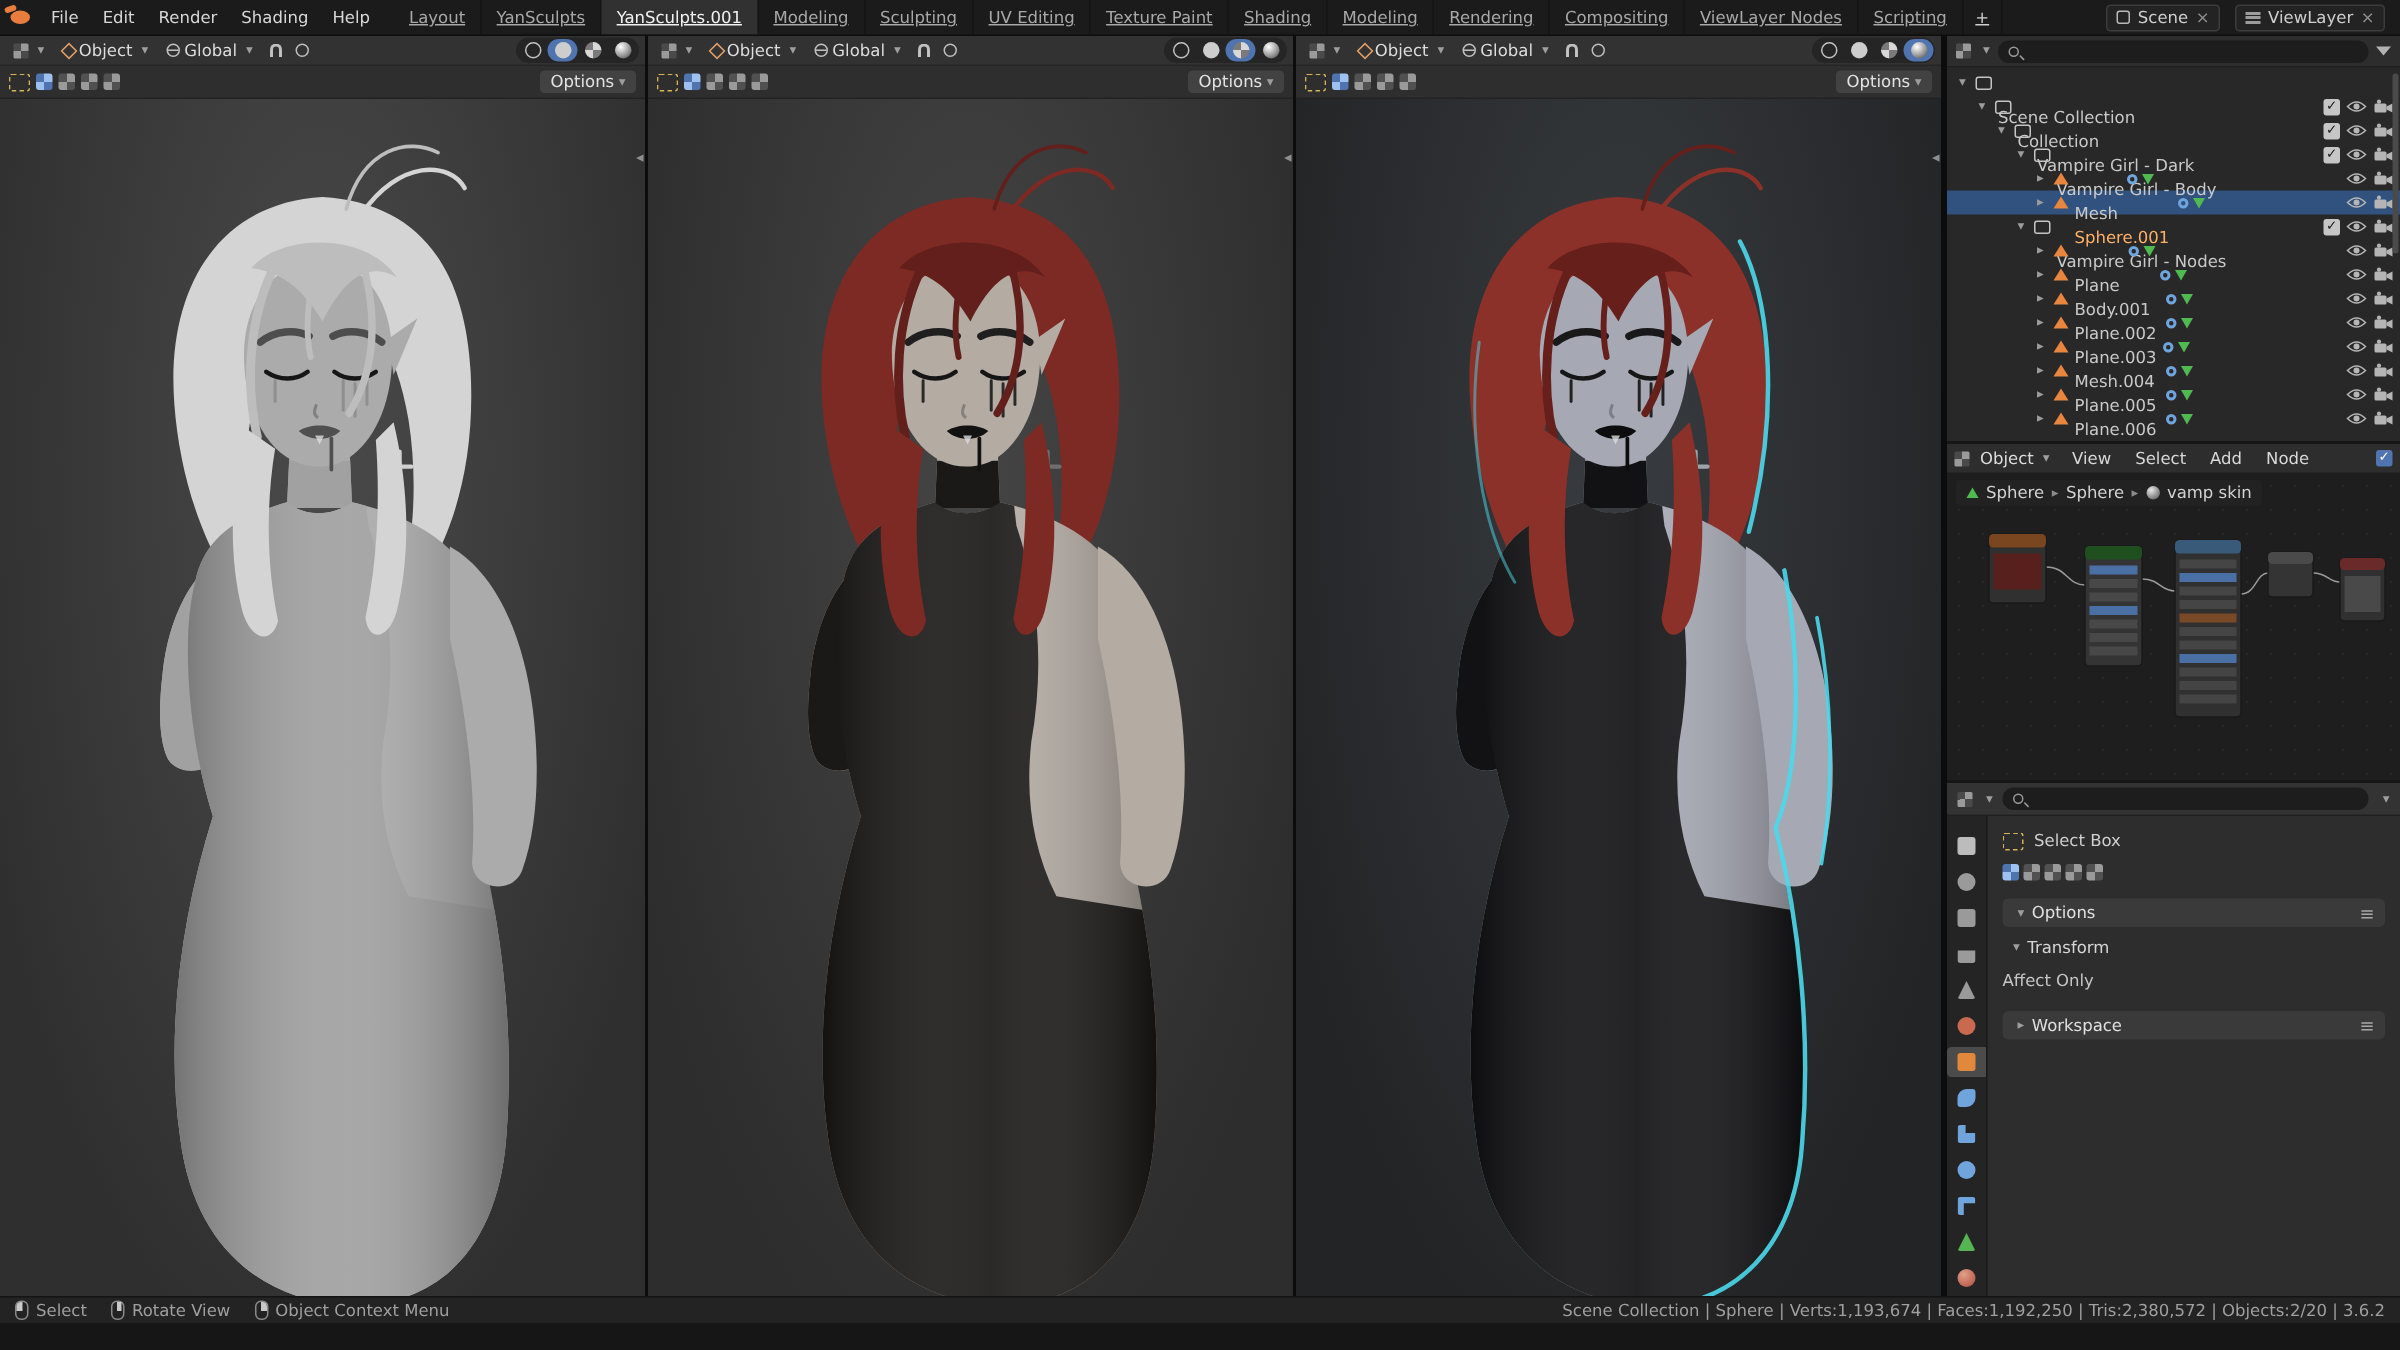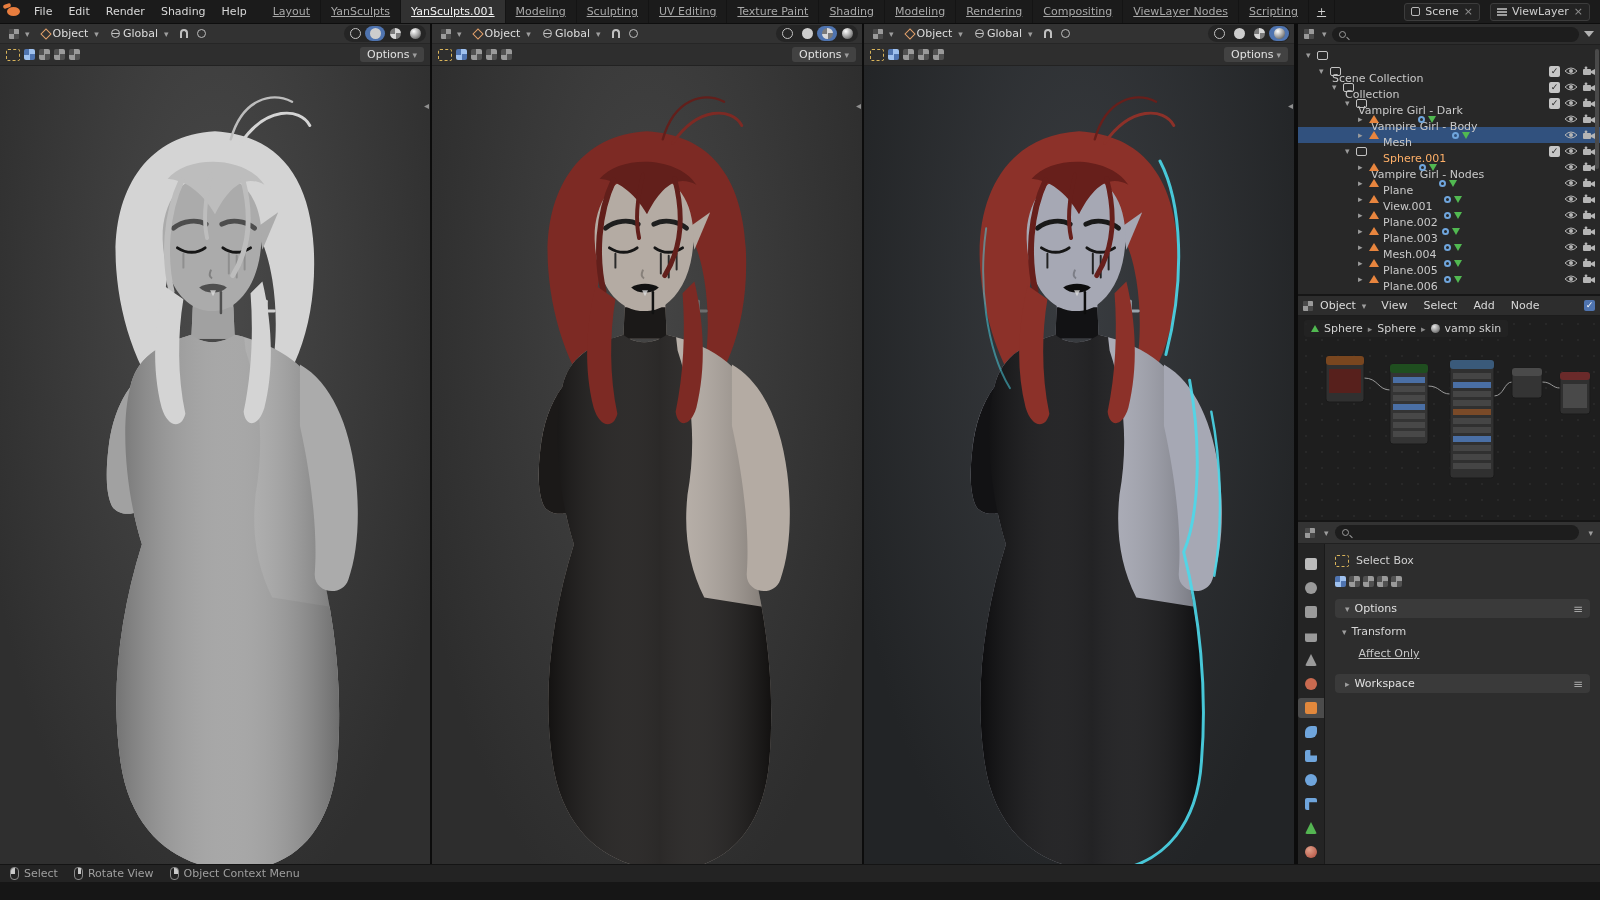--- a/index.html
+++ b/index.html
@@ -114,21 +114,21 @@
   .pi-constraints { background:#6fa5dc; clip-path:polygon(0 0,100% 0,100% 35%,35% 35%,35% 100%,0 100%); }
   .pi-object-data { background:#54b552; clip-path:polygon(50% 0,100% 100%,0 100%); }
   .pi-material { background:radial-gradient(circle at 35% 30%, #e0a08a, #b04a3a); border-radius:50%; }
   .prop-content { flex:1; padding:10px 10px 0 10px; }
   .tool-title-row { display:flex; align-items:center; gap:7px; margin-bottom:9px; }
   .toggles-row { display:flex; align-items:center; gap:3px; margin-bottom:12px; }
   .section-hdr { height:19px; background:#3a3a3a; border-radius:4px; display:flex; align-items:center; gap:5px; padding:0 7px; color:#e0e0e0; margin-bottom:7px; }
   .section-hdr .burger { margin-left:auto; color:#a5a5a5; font-size:12px; }
   .sub-hdr { display:flex; align-items:center; gap:5px; padding:0 4px; color:#d6d6d6; margin-bottom:8px; }
   .affect-grid { display:grid; grid-template-columns:108px 1fr; column-gap:9px; row-gap:5px; margin-bottom:14px; }
-  .affect-label { text-align:center; color:#c6c6c6; padding-top:1px;text-decoration:underline; }
+  .affect-label { text-align:left; color:#c6c6c6; padding-top:1px; }
   .cb-col { display:flex; flex-direction:column; gap:5px; grid-row:span 3; }
   .cb-row { display:flex; align-items:center; gap:6px; }
   .cb-box { width:11px; height:11px; background:#545454; border:1px solid #404040; border-radius:2px; }
   .cb-label { color:#c6c6c6; }
 
   
   .statusbar { position:absolute; left:0; right:0; bottom:18px; height:18px; background:#232323; border-top:1px solid #141414; display:flex; align-items:center; padding:0 10px; color:#9f9f9f; }
   .bottom-strip { position:absolute; left:0; right:0; bottom:0; height:18px; background:#161616; }
   .hints { display:flex; align-items:center; gap:16px; }
   .hint { display:flex; align-items:center; gap:5px; }
@@ -610,21 +610,21 @@
                   <path d="M9,5 L13,3 L13,9 L9,7 Z" fill="#b5b5b5"></path>
                   <circle cx="4" cy="1.8" r="1.4" fill="#b5b5b5"></circle>
                 </svg>
       </span>
     </span>
   </div>
           <div class="ol-row">
     <span class="indent" style="width: 52px;"></span>
     <span class="disclosure">▸</span>
     <span class="ol-icon ic-mesh-object"></span>
-    <span class="ol-label">View.001</span>
+    <span class="ol-label">Body.001</span>
     <span class="ol-extras">
       <span class="x-wrench"></span>
       <span class="x-tri"></span>
     </span>
     <span class="ol-right">
 
       <span class="eye">
         <svg width="14" height="10" viewBox="0 0 14 10">
                   <path d="M1,5 Q7,-1 13,5 Q7,11 1,5 Z" fill="none" stroke="#b5b5b5"></path>
                   <circle cx="7" cy="5" r="2" fill="#b5b5b5"></circle>
@@ -959,15 +959,16 @@
   </span>
         <span class="hint">
     <span class="mouse m-middle"></span>
     <span class="hint-label">Rotate View</span>
   </span>
         <span class="hint">
     <span class="mouse m-right"></span>
     <span class="hint-label">Object Context Menu</span>
   </span>
       </div>
+    <div class="status-stats">Scene Collection | Sphere | Verts:1,193,674 | Faces:1,192,250 | Tris:2,380,572 | Objects:2/20 | 3.6.2</div>
   </div>
   <div class="bottom-strip"></div>
 </div>
 
 </body></html>

